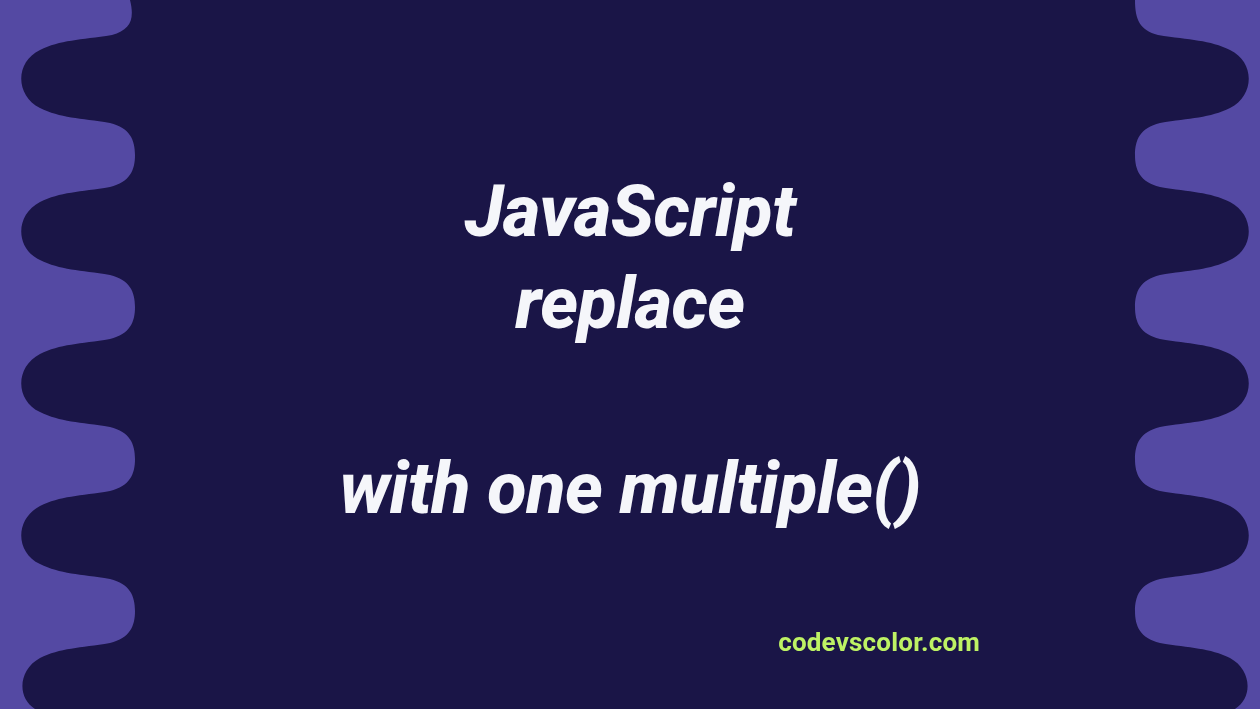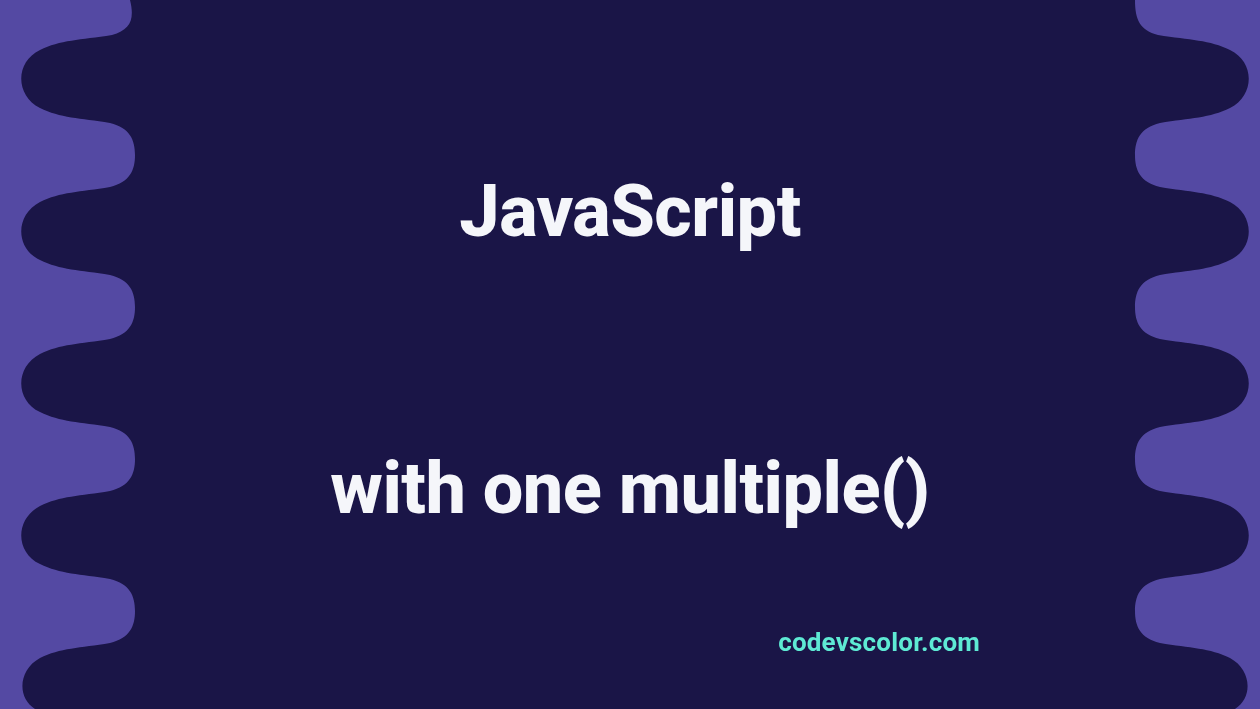--- a/index.html
+++ b/index.html
@@ -22,26 +22,27 @@
     justify-content: center;
   }
   .title {
     color: #f5f6fa;
     font-weight: 800;
     font-size: 72px;
     line-height: 1.28;
     text-align: center;
     letter-spacing: -0.5px;
     margin-top: -8px;
+    font-style: italic;
   }
   .credit {
     position: absolute;
     right: 280px;
     bottom: 52px;
-    color: #5eead4;
+    color: #bef264;
     font-weight: 700;
     font-size: 26px;
     letter-spacing: 0.2px;
   }
 </style>
 </head>
 <body>
 
 <svg class="blob" width="1260" height="709" viewBox="0 0 1260 709" preserveAspectRatio="none">
   <path fill="#1a1547" d="
@@ -94,19 +95,19 @@
     C 15 95 15 62 40 50
     C 60 40 80 40 112 35
     C 130 30 135 20 130 0
     Z
   "></path>
 </svg>
 
 <div class="content">
   <h1 class="title">
     <span>JavaScript</span><br>
-    <br>
+    <span>replace</span><br>
     <br>
     <span>with one multiple()</span>
   </h1>
 </div>
 
 <div class="credit">codevscolor.com</div>
 
 </body></html>

